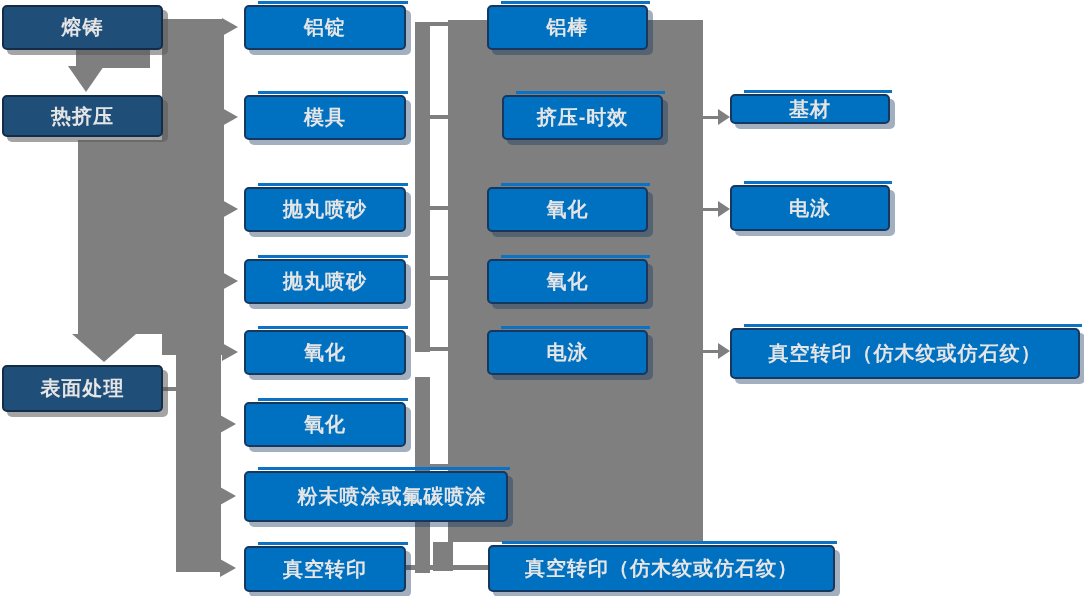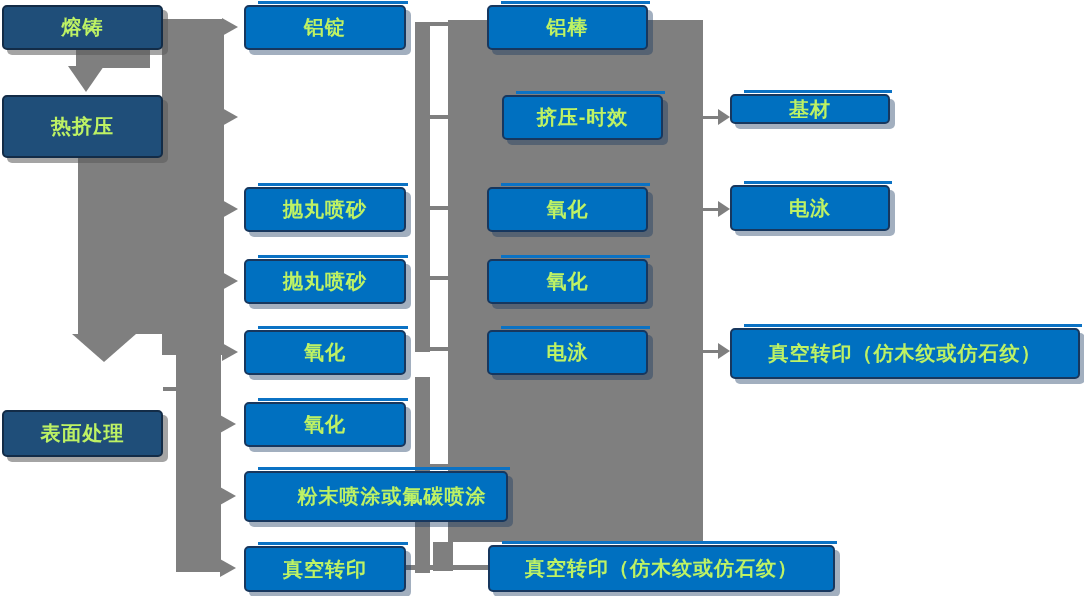--- a/index.html
+++ b/index.html
@@ -4,21 +4,21 @@
 <style>
   html,body{margin:0;padding:0;background:#ffffff;}
   .canvas{
     position:relative;width:1084px;height:596px;background:#ffffff;
     font-family:"Liberation Sans",sans-serif;overflow:hidden;
   }
   
   .node{
     position:absolute;box-sizing:border-box;z-index:2;
     display:flex;align-items:center;justify-content:center;
-    color:#bef264;font-size:20px;font-weight:600;letter-spacing:1px;
+    color:#e5e5e5;font-size:20px;font-weight:600;letter-spacing:1px;
     border-radius:5px;white-space:nowrap;
   }
   .dark{
     background:#1F4E79;border:2px solid #132c47;
     box-shadow:5px 5px 0 rgba(89,89,89,0.55);
   }
   .bright{
     background:#0070C0;border:2px solid #17375E;
     box-shadow:5px 5px 0 rgba(23,55,94,0.40);
   }
@@ -72,24 +72,25 @@
   <div class="c" style="left:406px;top:565px;width:82px;height:5px;"></div>
 
   <div class="c" style="left:703px;top:116px;width:16px;height:3px;"></div>
   <div class="arr arr-right-sm" style="left:718px;top:109px;"></div>
   <div class="c" style="left:703px;top:208px;width:16px;height:3px;"></div>
   <div class="arr arr-right-sm" style="left:718px;top:201px;"></div>
   <div class="c" style="left:703px;top:350px;width:16px;height:3px;"></div>
   <div class="arr arr-right-sm" style="left:718px;top:343px;"></div>
 
   <div class="node dark" style="left:2px;top:5px;width:161px;height:45px;">熔铸</div>
-  <div class="node dark" style="left:2px;top:95px;width:161px;height:63px;">热挤压</div>
-  <div class="node dark" style="left:2px;top:365px;width:161px;height:47px;margin-top:45px;">表面处理</div>
+  <div class="node dark" style="left:2px;top:95px;width:161px;height:42px;">热挤压</div>
+  <div class="node dark" style="left:2px;top:365px;width:161px;height:47px;">表面处理</div>
 
   <div class="node bright" style="left:244px;top:5px;width:162px;height:45px;">铝锭</div>
+  <div class="node bright" style="left:244px;top:95px;width:162px;height:45px;">模具</div>
   <div class="node bright" style="left:244px;top:187px;width:162px;height:45px;">抛丸喷砂</div>
   <div class="node bright" style="left:244px;top:259px;width:162px;height:45px;">抛丸喷砂</div>
   <div class="node bright" style="left:244px;top:330px;width:162px;height:45px;">氧化</div>
   <div class="node bright" style="left:244px;top:402px;width:162px;height:45px;">氧化</div>
   <div class="node bright" style="left:244px;top:471px;width:264px;height:51px;padding-left:32px;">粉末喷涂或氟碳喷涂</div>
   <div class="node bright" style="left:244px;top:546px;width:162px;height:46px;">真空转印</div>
 
   <div class="node bright" style="left:487px;top:5px;width:161px;height:45px;">铝棒</div>
   <div class="node bright" style="left:487px;top:95px;width:161px;height:45px;margin-left:15px;">挤压-时效</div>
   <div class="node bright" style="left:487px;top:187px;width:161px;height:45px;">氧化</div>

